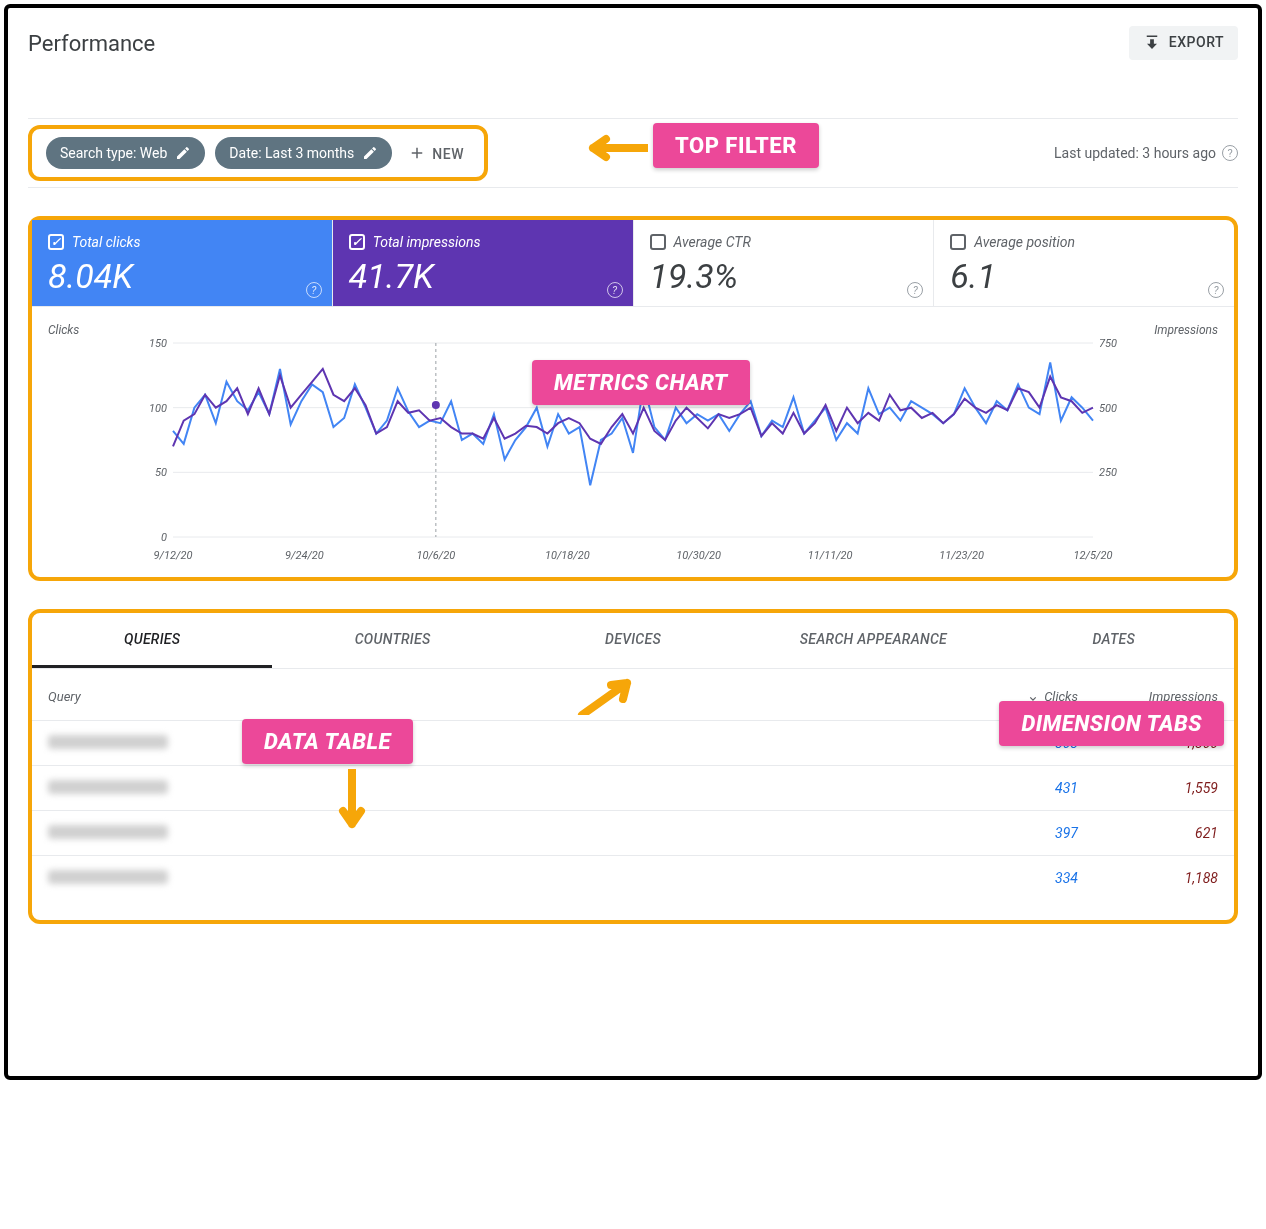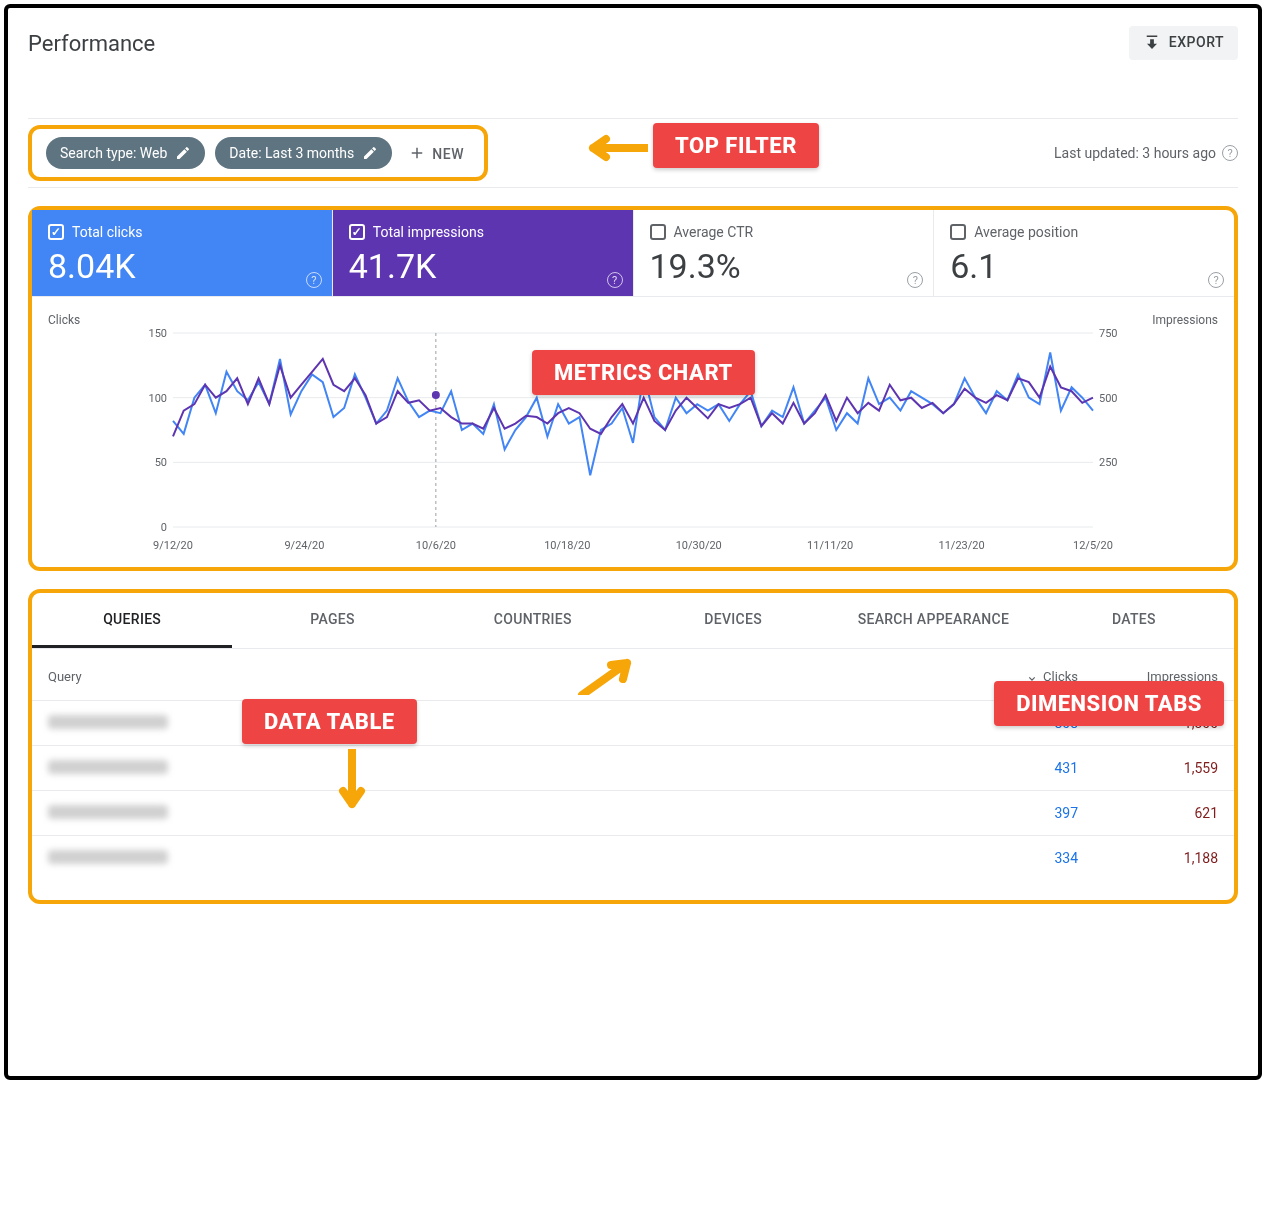--- a/index.html
+++ b/index.html
@@ -9,24 +9,24 @@
 .title { font-size: 22px; color: #3c4043; font-weight: 400; }
 .export-btn { display: flex; align-items: flex-start; gap: 8px; background: #f1f3f4; border: none; padding: 8px 14px; border-radius: 4px; font-size: 14px; font-weight: 500; color: #3c4043; letter-spacing: .5px; cursor: pointer; }
 .filter-row { display: flex; align-items: center; justify-content: space-between; padding: 6px 0; border-top: 1px solid #e8eaed; border-bottom: 1px solid #e8eaed; position: relative; margin-top: 40px; }
 .filter-box { border: 4px solid #f6a609; border-radius: 12px; padding: 8px 14px; display: flex; align-items: center; gap: 10px; }
 .chip { background: #5f7481; color: #fff; border-radius: 22px; padding: 8px 14px; display: flex; align-items: center; gap: 8px; font-size: 14px; cursor: pointer; }
 .chip .pencil { width: 16px; height: 16px; }
 .new-btn { display: flex; align-items: flex-end; gap: 6px; font-size: 14px; color: #5f6368; font-weight: 500; letter-spacing: .5px; cursor: pointer; padding: 0 6px; }
 .last-updated { color: #5f6368; font-size: 14px; display: flex; align-items: center; gap: 6px; }
 .help-icon { width: 16px; height: 16px; border: 1.3px solid #9aa0a6; border-radius: 50%; font-size: 11px; color: #9aa0a6; display: inline-flex; align-items: center; justify-content: center; }
 
-.callout { background: #ef4444; color: #fff; font-weight: 800; font-size: 22px; letter-spacing: .5px; padding: 10px 22px; border-radius: 4px; box-shadow: 0 2px 4px rgba(0,0,0,.2); position: absolute; white-space: nowrap; }
+.callout { background: #ec4899; color: #fff; font-weight: 800; font-size: 22px; letter-spacing: .5px; padding: 10px 22px; border-radius: 4px; box-shadow: 0 2px 4px rgba(0,0,0,.2); position: absolute; white-space: nowrap; }
 .callout-arrow { position: absolute; }
 
-.highlight-box { border: 4px solid #f6a609; border-radius: 12px; margin-top: 18px; padding: 0; position: relative; }
+.highlight-box { border: 4px solid #f6a609; border-radius: 12px; margin-top: 28px; padding: 0; position: relative; font-style: italic; }
 
 .metric-cards { display: flex; border-bottom: 1px solid #e8eaed; }
 .card { flex: 1; border-right: 1px solid #e8eaed; padding: 14px 16px 10px 16px; position: relative; cursor: pointer; }
 .card:last-child { border-right: none; }
 .card-head { display: flex; align-items: center; gap: 8px; font-size: 14px; }
 .checkbox { width: 16px; height: 16px; border: 2px solid currentColor; border-radius: 3px; display: inline-flex; align-items: center; justify-content: center; }
 .checkbox.checked::after { content: '✓'; font-size: 12px; font-weight: bold; }
 .card-value { font-size: 34px; font-weight: 400; margin-top: 6px; }
 .card .help-icon { position: absolute; bottom: 8px; right: 10px; }
 .card-blue { background: #4285f4; color: #fff; }
@@ -169,21 +169,20 @@
             <path d="M40 109.46666666666667 L50.69767441860465 83.60000000000001 L61.3953488372093 77.13333333333334 L72.09302325581396 57.73333333333335 L82.7906976744186 70.66666666666669 L93.48837209302326 64.20000000000002 L104.18604651162791 51.26666666666665 L114.88372093023257 77.13333333333334 L125.5813953488372 51.26666666666665 L136.27906976744185 77.13333333333334 L146.97674418604652 38.333333333333314 L157.67441860465118 70.66666666666669 L168.37209302325581 57.73333333333335 L179.06976744186045 44.79999999999998 L189.76744186046514 31.866666666666674 L200.46511627906978 57.73333333333335 L211.1627906976744 64.20000000000002 L221.86046511627907 51.26666666666665 L232.55813953488374 68.07999999999998 L243.25581395348837 96.53333333333333 L253.95348837209303 90.06666666666666 L264.65116279069764 64.20000000000002 L275.34883720930236 75.84 L286.04651162790697 73.25333333333333 L296.74418604651163 83.60000000000001 L307.4418604651163 81.01333333333335 L318.1395348837209 90.06666666666666 L328.83720930232556 96.53333333333333 L339.5348837209303 96.53333333333333 L350.2325581395349 101.70666666666666 L360.93023255813955 81.01333333333335 L371.62790697674416 101.70666666666666 L382.3255813953488 96.53333333333333 L393.0232558139535 88.77333333333333 L403.72093023255815 90.06666666666666 L414.4186046511628 96.53333333333333 L425.1162790697675 86.18666666666667 L435.8139534883721 81.01333333333335 L446.51162790697674 86.18666666666667 L457.20930232558135 101.70666666666666 L467.90697674418607 106.88000000000001 L478.60465116279073 90.06666666666666 L489.30232558139534 77.13333333333334 L500 96.53333333333333 L510.69767441860466 70.66666666666669 L521.3953488372093 93.94666666666667 L532.0930232558139 103 L542.7906976744187 83.60000000000001 L553.4883720930233 70.66666666666669 L564.1860465116279 81.01333333333335 L574.8837209302326 91.35999999999999 L585.5813953488373 77.13333333333334 L596.2790697674418 81.01333333333335 L606.9767441860465 77.13333333333334 L617.6744186046511 70.66666666666669 L628.3720930232558 99.11999999999999 L639.0697674418606 86.18666666666667 L649.767441860465 96.53333333333333 L660.4651162790698 75.84 L671.1627906976744 96.53333333333333 L681.8604651162791 86.18666666666667 L692.5581395348837 68.07999999999998 L703.2558139534883 93.94666666666667 L713.953488372093 70.66666666666669 L724.6511627906976 86.18666666666667 L735.3488372093024 75.84 L746.046511627907 83.60000000000001 L756.7441860465117 57.73333333333335 L767.4418604651163 73.25333333333333 L778.1395348837209 70.66666666666669 L788.8372093023256 81.01333333333335 L799.5348837209302 75.84 L810.232558139535 86.18666666666667 L820.9302325581394 77.13333333333334 L831.6279069767442 61.613333333333316 L842.3255813953489 70.66666666666669 L853.0232558139535 75.84 L863.7209302325582 68.07999999999998 L874.4186046511627 73.25333333333333 L885.1162790697674 51.26666666666665 L895.8139534883721 55.14666666666665 L906.5116279069767 70.66666666666669 L917.2093023255815 39.626666666666665 L927.9069767441861 60.31999999999999 L938.6046511627907 64.20000000000002 L949.3023255813953 75.84 L960 70.66666666666669 " fill="none" stroke="#5e35b1" stroke-width="2"></path>
             <circle cx="302.85714285714283" cy="68.07999999999998" r="4" fill="#5e35b1"></circle>
           </g>
       </svg>
     </div>
   </div>
 
   <div class="highlight-box" style="padding-bottom:20px;">
     <div class="tabs-row" id="tabs-row">
         <div class="tab active">QUERIES</div>
-        <div class="tab">PAGES</div>
         <div class="tab">COUNTRIES</div>
         <div class="tab">DEVICES</div>
         <div class="tab">SEARCH APPEARANCE</div>
         <div class="tab">DATES</div>
       </div>
 
     <svg class="callout-arrow" style="left:545px; top:62px;" width="60" height="40">
       <path d="M5 40 L50 8 M50 8 L34 10 M50 8 L46 24" stroke="#f6a609" stroke-width="8" fill="none" stroke-linecap="round"></path>
     </svg>
     <div class="callout" style="right:10px; top:88px;">DIMENSION TABS</div>

